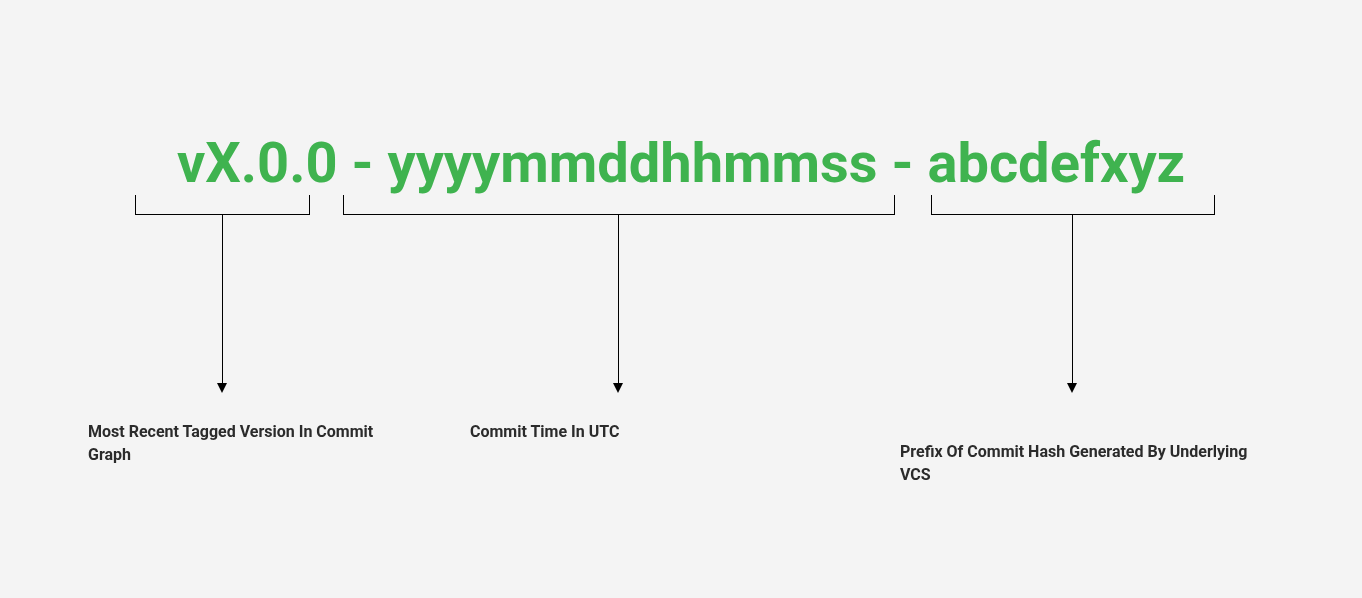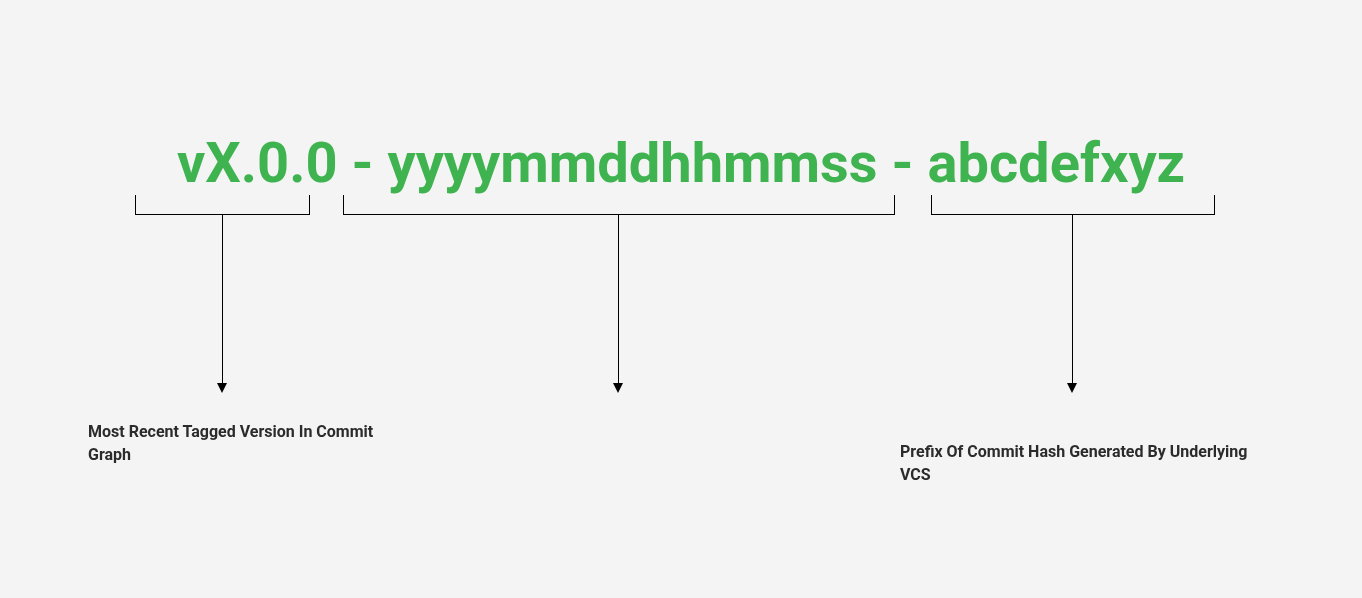--- a/index.html
+++ b/index.html
@@ -136,15 +136,16 @@
 
   <div class="arrow-line arrow-line-1"></div>
   <div class="arrow-line arrow-line-2"></div>
   <div class="arrow-line arrow-line-3"></div>
 
   <div class="arrow-head arrow-head-1"></div>
   <div class="arrow-head arrow-head-2"></div>
   <div class="arrow-head arrow-head-3"></div>
 
   <div class="label label-1">Most Recent Tagged Version In Commit Graph</div>
+  <div class="label label-2">Commit Time In UTC</div>
   <div class="label label-3">Prefix Of Commit Hash Generated By Underlying VCS</div>
 
 </div>
 
 </body></html>

